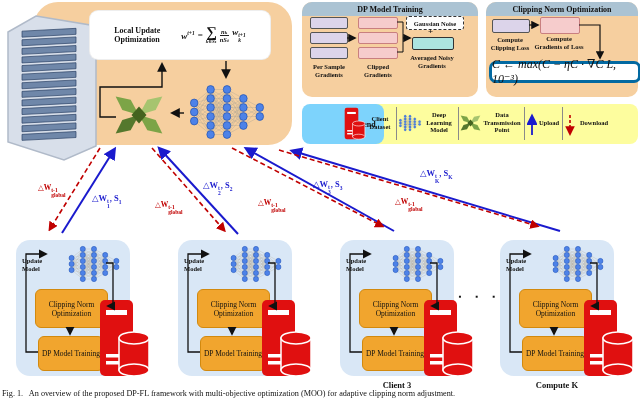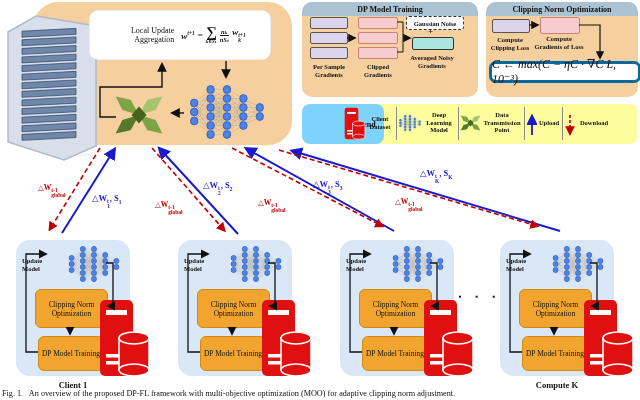--- a/index.html
+++ b/index.html
@@ -10,21 +10,21 @@
   .server-panel{left:34px;top:2px;width:258px;height:143px;background:#F6CF9F;border-radius:24px;}
   .panel{background:#F6CF9F;border-radius:10px;}
   .panel-header{position:absolute;left:0;top:0;right:0;height:14px;background:#ABC3D3;
                 border-radius:10px 10px 0 0;display:flex;align-items:center;justify-content:center;
                 font-weight:bold;font-size:8px;}
   .dp-panel{left:302px;top:2px;width:176px;height:95px;}
   .co-panel{left:486px;top:2px;width:152px;height:95px;}
   
   .agg-box{left:90px;top:11px;width:180px;height:48px;background:#fff;border-radius:8px;
            display:flex;align-items:center;justify-content:center;gap:7px;box-shadow:0 0 0 1px #eee;}
-  .agg-title{width:60px;text-align:right;font-weight:normal;font-size:8px;line-height:9px;}
+  .agg-title{width:60px;text-align:left;font-weight:bold;font-size:8px;line-height:9px;}
   .formula{display:flex;align-items:center;gap:3px;font-size:9px;font-style:italic;font-weight:bold;}
   .formula sup{font-size:5.5px;}
   .sumstack{display:inline-flex;flex-direction:column;align-items:center;line-height:1;}
   .sigma{font-size:15px;font-style:normal;line-height:13px;}
   .sumunder{font-size:5px;line-height:5px;}
   .frac{display:inline-flex;flex-direction:column;align-items:center;font-size:6.5px;line-height:7px;}
   .frac .den{border-top:0.8px solid #222;}
   .ss{display:inline-flex;flex-direction:column;align-items:flex-start;font-size:5.5px;line-height:5px;
       font-weight:bold;vertical-align:-2px;}
   
@@ -116,21 +116,21 @@
         <rect x="16" y="89.39999999999999" width="54" height="6" fill="#6F87A9" stroke="#2C4266" stroke-width="0.7"></rect>
         <rect x="16" y="98" width="54" height="6" fill="#6F87A9" stroke="#2C4266" stroke-width="0.7"></rect>
         <rect x="16" y="106.6" width="54" height="6" fill="#6F87A9" stroke="#2C4266" stroke-width="0.7"></rect>
         <rect x="16" y="115.19999999999999" width="54" height="6" fill="#6F87A9" stroke="#2C4266" stroke-width="0.7"></rect>
       </g>
   </svg>
 
   <div class="abs agg-box">
     <div class="agg-title">
       <div>Local Update</div>
-      <div>Aggregation</div>
+      <div>Optimization</div>
     </div>
     <div class="formula">
       <span><span>w</span><sup>t+1</sup></span>
       <span style="font-style:normal">=</span>
       <span class="sumstack">
           <span class="sigma">∑</span>
           <span class="sumunder">k∈Sₜ</span>
         </span>
       <span class="frac">
           <span class="num">nₖ</span>
@@ -577,21 +577,20 @@
       </svg>
     <div class="upd" style="left:6px;top:17px">
       <div>Update</div>
         <div>Model</div>
     </div>
     <div class="obox" style="left:19px;top:49px;width:71px;height:37px">Clipping Norm Optimization</div>
     <div class="obox" style="left:22px;top:96px;width:64px;height:33px">DP Model Training</div>
     <svg class="abs" style="left:83px;top:57px" width="52" height="82" viewBox="0 0 52 80">
         <use href="#redDB"></use>
       </svg>
-    <div class="client-name">Client 1</div>
   </div>
 
   <div class="client" style="left:178px">
     <div class="cbox"></div>
     <svg class="abs" style="left:50px;top:4px" width="56" height="40" viewBox="0 0 100 70" preserveAspectRatio="none">
         <line x1="10" y1="24.5" x2="30" y2="8.75" stroke="#b3a894" stroke-width="0.5"></line>
         <line x1="10" y1="24.5" x2="30" y2="19.25" stroke="#b3a894" stroke-width="0.5"></line>
         <line x1="10" y1="24.5" x2="30" y2="29.75" stroke="#b3a894" stroke-width="0.5"></line>
         <line x1="10" y1="24.5" x2="30" y2="40.25" stroke="#b3a894" stroke-width="0.5"></line>
         <line x1="10" y1="24.5" x2="30" y2="50.75" stroke="#b3a894" stroke-width="0.5"></line>
@@ -822,20 +821,21 @@
       </svg>
     <div class="upd" style="left:6px;top:17px">
       <div>Update</div>
         <div>Model</div>
     </div>
     <div class="obox" style="left:19px;top:49px;width:71px;height:37px">Clipping Norm Optimization</div>
     <div class="obox" style="left:22px;top:96px;width:64px;height:33px">DP Model Training</div>
     <svg class="abs" style="left:83px;top:57px" width="52" height="82" viewBox="0 0 52 80">
         <use href="#redDB"></use>
       </svg>
+    <div class="client-name">Client 3</div>
   </div>
 
   <div class="client" style="left:500px">
     <div class="cbox"></div>
     <svg class="abs" style="left:50px;top:4px" width="56" height="40" viewBox="0 0 100 70" preserveAspectRatio="none">
         <line x1="10" y1="24.5" x2="30" y2="8.75" stroke="#b3a894" stroke-width="0.5"></line>
         <line x1="10" y1="24.5" x2="30" y2="19.25" stroke="#b3a894" stroke-width="0.5"></line>
         <line x1="10" y1="24.5" x2="30" y2="29.75" stroke="#b3a894" stroke-width="0.5"></line>
         <line x1="10" y1="24.5" x2="30" y2="40.25" stroke="#b3a894" stroke-width="0.5"></line>
         <line x1="10" y1="24.5" x2="30" y2="50.75" stroke="#b3a894" stroke-width="0.5"></line>

